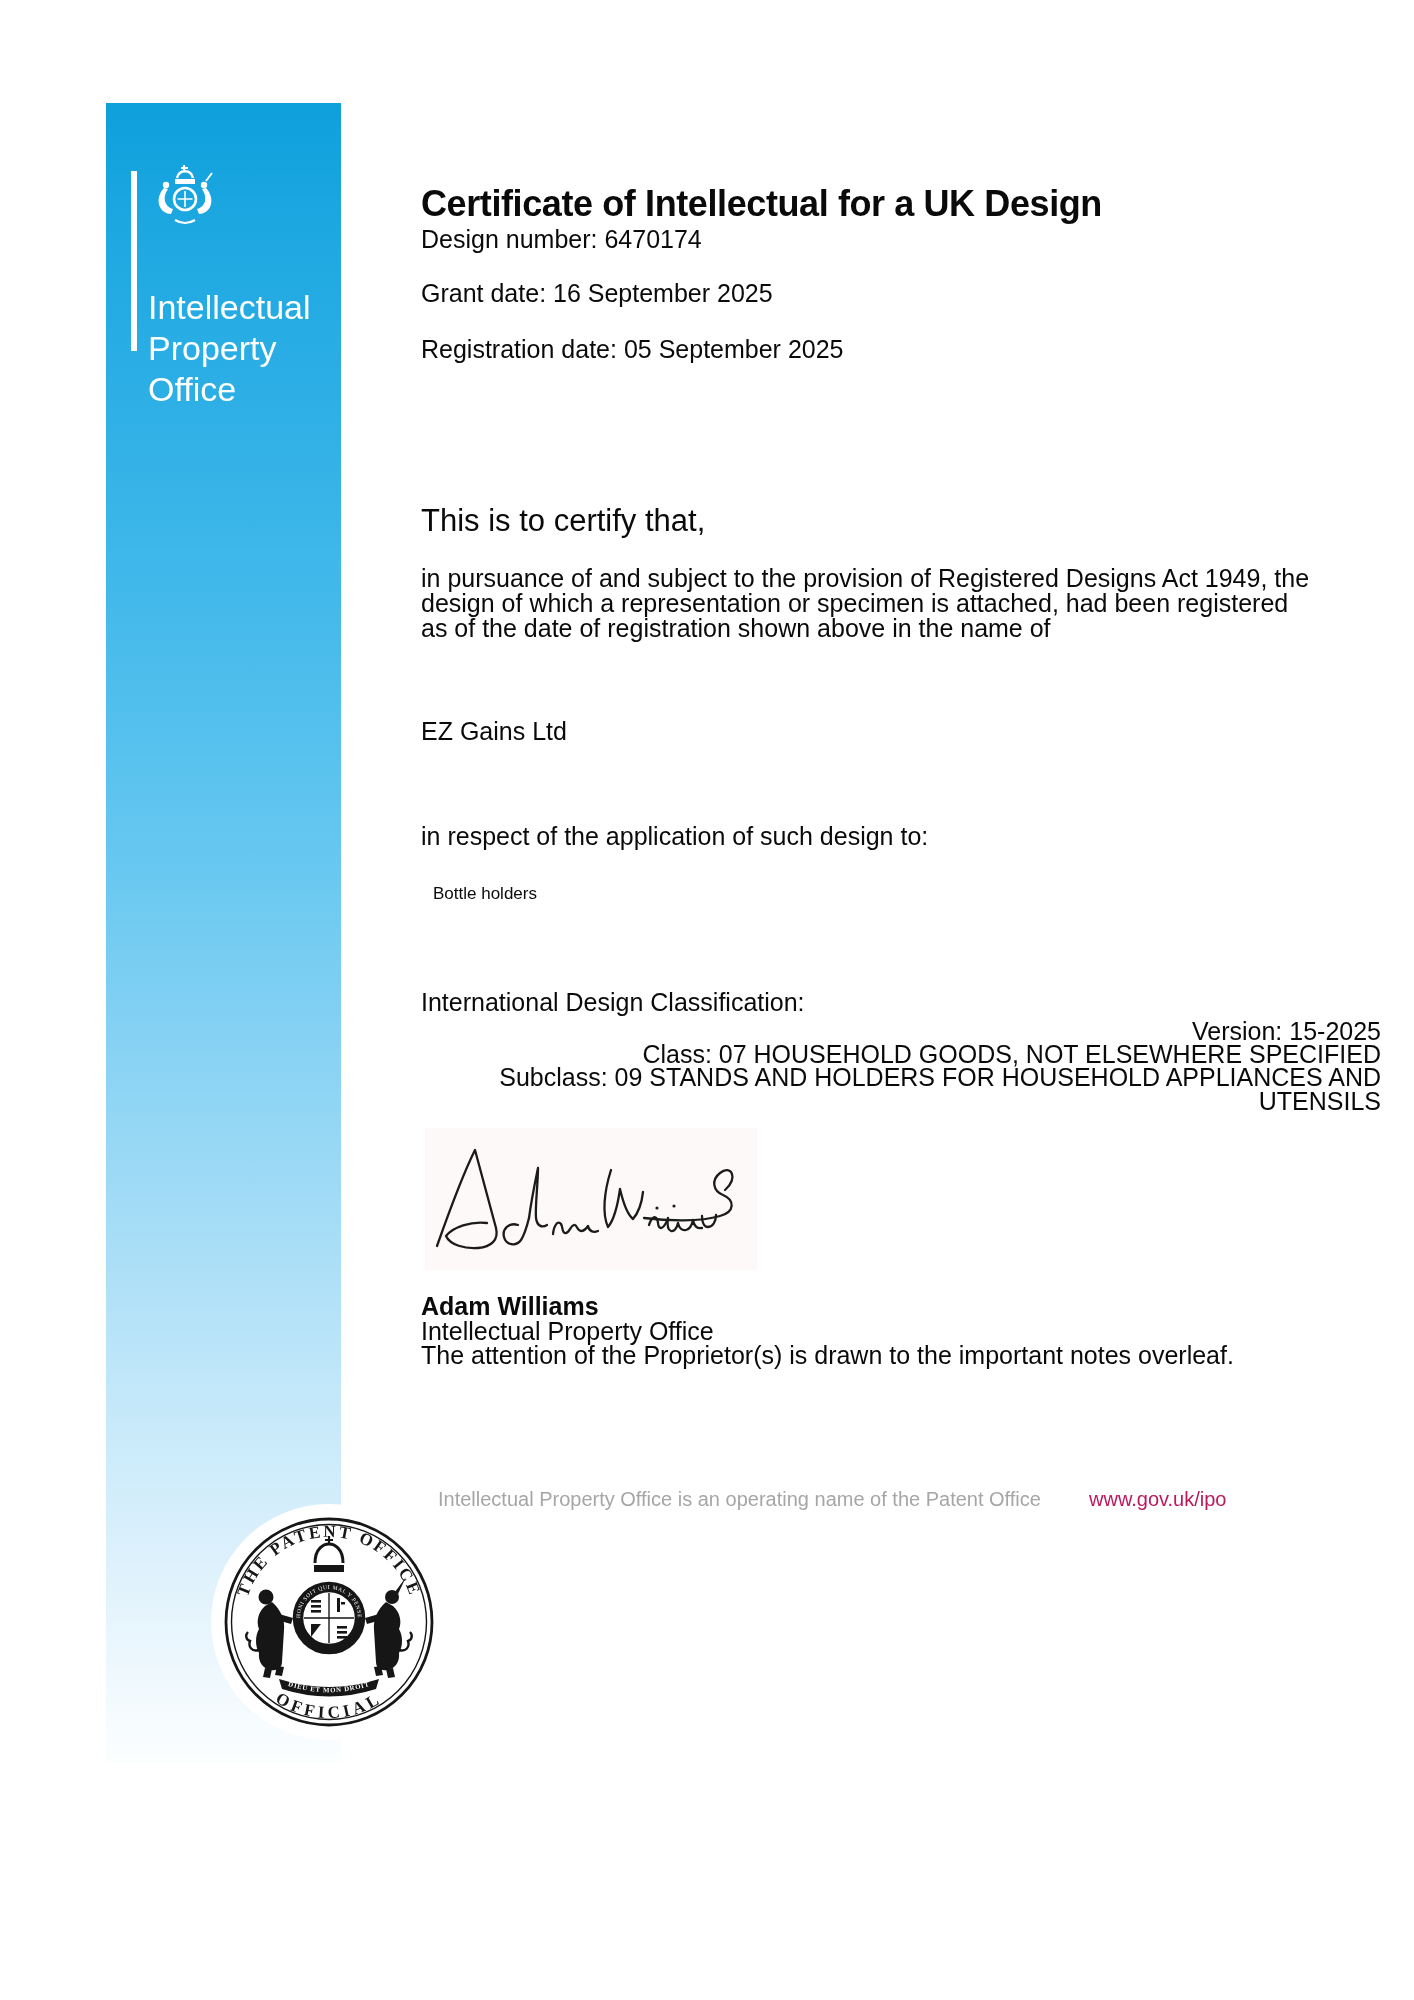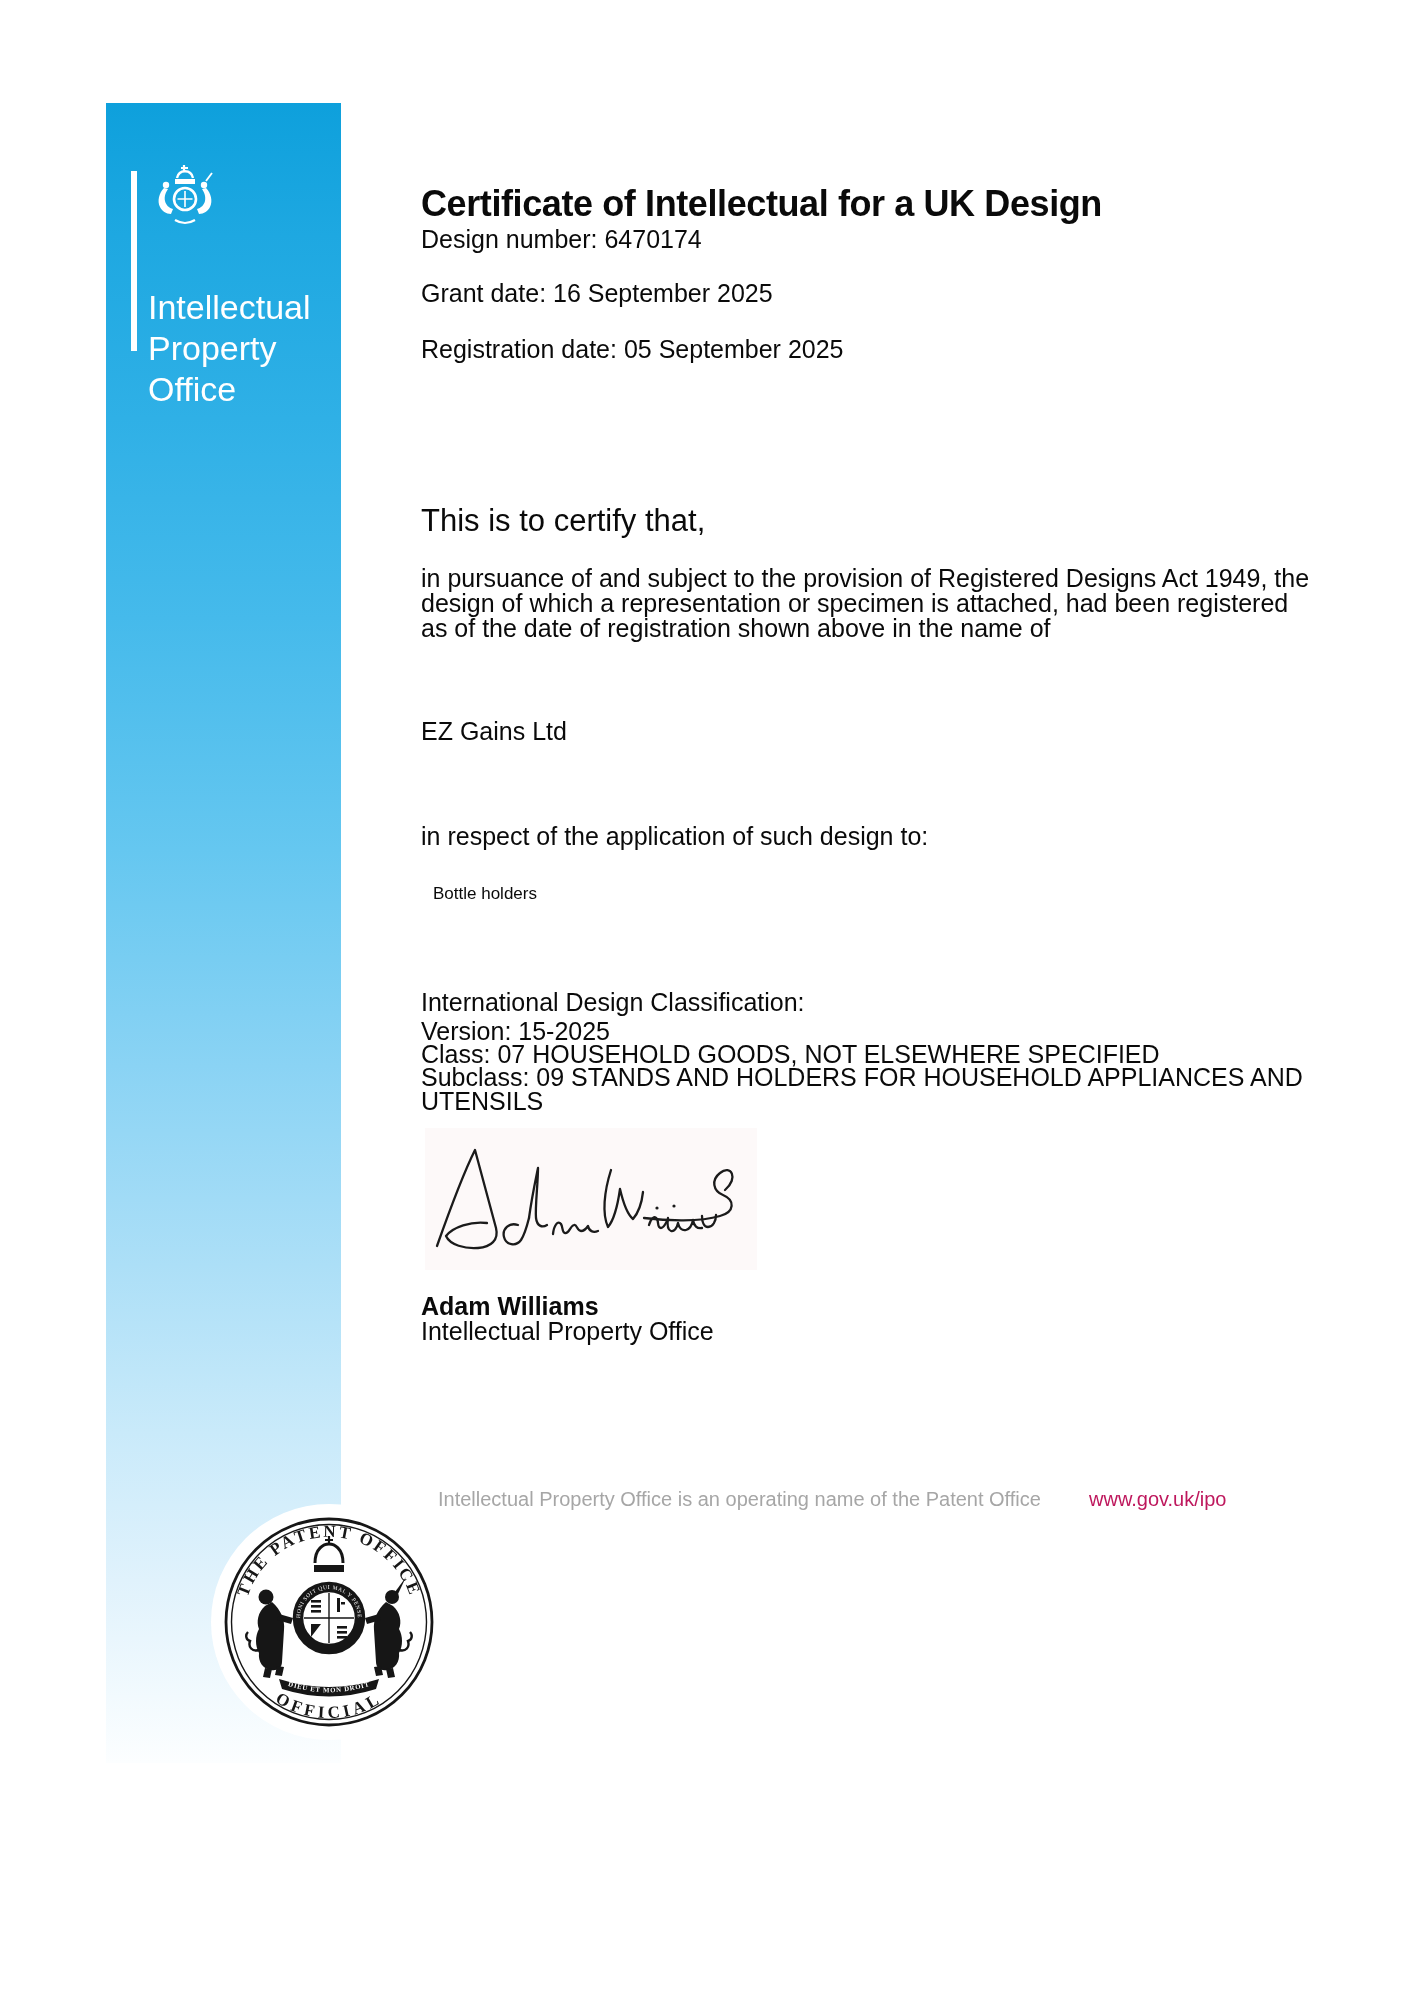--- a/index.html
+++ b/index.html
@@ -31,21 +31,21 @@
   .abs{position:absolute;left:421px;}
   .title{top:158px;font-size:36px;font-weight:bold;letter-spacing:-0.4px;line-height:44px;}
   .meta{font-size:25px;line-height:30px;}
   .meta1{top:224px;} .meta2{top:278px;} .meta3{top:334px;}
   .certify-heading{top:504px;font-size:31px;font-weight:normal;line-height:34px;}
   .certify-body{top:566px;width:960px;font-size:25px;line-height:25px;white-space:pre-line;}
   .proprietor{top:717px;font-size:25px;line-height:29px;}
   .respect{top:822px;font-size:25px;line-height:29px;}
   .product{top:879px;font-size:17px;line-height:29px;margin-left:12px;}
   .class-heading{top:988px;font-size:25px;line-height:29px;}
-  .class-details{top:1020px;width:960px;font-size:25px;line-height:23.2px;white-space:pre-line;}
+  .class-details{top:1020px;width:960px;font-size:25px;line-height:23.2px;white-space:pre-line;text-align:right;}
   .signature-box{
     position:absolute;left:425px;top:1128px;width:332px;height:142px;
     background:#FDF9F9;
   }
   .signer-name{top:1292px;font-size:25px;font-weight:bold;line-height:29px;}
   .signer-details{top:1320px;width:960px;font-size:25px;line-height:23.6px;}
   .signer-details span{display:block;}
   
   .footer-note{position:absolute;left:438px;top:1487px;font-size:20px;line-height:24px;color:#A6A6A6;}
   .footer-link{position:absolute;left:1089px;top:1487px;font-size:20px;line-height:24px;
@@ -209,19 +209,20 @@
           <path d="M300,62 c14,-12 6,-26 -5,-17 c-9,7 -7,18 3,22 c12,5 12,17 -3,21 c-20,6 -52,5 -76,2"></path>
           <circle cx="232" cy="80" r="1.6" fill="#1b1b1b" stroke="none"></circle>
           <circle cx="249" cy="78" r="1.6" fill="#1b1b1b" stroke="none"></circle>
         </g>
       </svg>
     </div>
 
     <div class="abs signer-name">Adam Williams</div>
     <div class="abs signer-details">
       <span>Intellectual Property Office</span>
+      <span>The attention of the Proprietor(s) is drawn to the important notes overleaf.</span>
     </div>
   </main>
 
   <div class="footer-note">Intellectual Property Office is an operating name of the Patent Office</div>
   <a class="footer-link">www.gov.uk/ipo</a>
 
 </div>
 
 </body></html>

